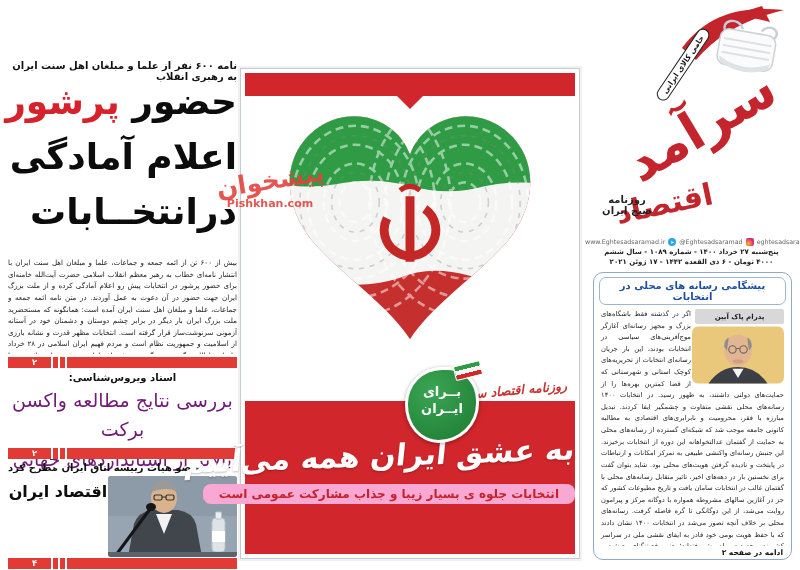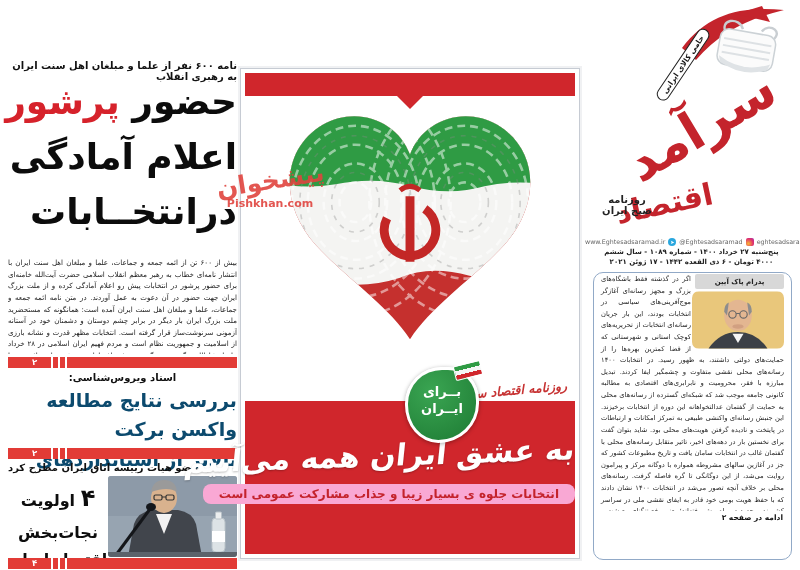--- a/index.html
+++ b/index.html
@@ -12,21 +12,21 @@
   .h1l{font-size:36px;font-weight:bold;line-height:55px;text-align:right;color:#0c0c0c;letter-spacing:-1px;white-space:nowrap;}
   .h1l .red{color:#d6222b;}
   .body1{position:absolute;top:199px;left:0;right:0;height:97px;overflow:hidden;
          font-size:7.1px;line-height:1.64;text-align:justify;color:#222;}
   .sep{position:absolute;left:0;right:0;height:11px;background:#e23b36;}
   .sep .num{position:absolute;left:24px;top:0;line-height:11px;color:#fff;font-size:8.5px;font-weight:bold;}
   .sep .slits{position:absolute;left:38px;top:0;width:26px;height:100%;
         background:repeating-linear-gradient(90deg,#e23b36 0 5px,#ffffff 5px 7px);}
   .kick-c{position:absolute;left:0;right:0;text-align:center;font-size:10px;font-weight:bold;color:#111;}
   .kick-r{position:absolute;left:0;right:4px;text-align:left;font-size:10px;font-weight:bold;color:#111;}
-  .h2wrap{position:absolute;left:0;right:0;text-align:right;color:#0c4a6e;font-size:19px;font-weight:bold;line-height:1.55;}
+  .h2wrap{position:absolute;left:0;right:0;text-align:center;color:#701a75;font-size:19px;font-weight:normal;line-height:1.55;}
   .eco{position:absolute;left:0;right:0;display:flex;flex-direction:row;}
   .eco-photo{width:129px;height:81px;border-radius:3px;overflow:hidden;flex:0 0 auto;}
   .eco-text{flex:1;text-align:center;font-weight:bold;color:#0d0d0d;font-size:16px;line-height:1.7;padding-top:2px;}
   .eco-text .num{font-size:24px;}
   
   #center{position:absolute;left:240px;top:68px;width:338px;height:489px;background:#fff;
           border:1px solid #c6cbd3;box-shadow:0 0 0 2px #f0f1f3;}
   .cbar{position:absolute;top:4px;left:4px;right:4px;height:23px;background:#d0262c;}
   .cbar .notch{position:absolute;left:50%;top:100%;transform:translateX(-50%);
        width:0;height:0;border-left:13px solid transparent;border-right:13px solid transparent;border-top:13px solid #d0262c;}
@@ -125,21 +125,20 @@
           <line x1="54" y1="21" x2="58" y2="21" stroke="#333" stroke-width="1.2"></line>
           <line x1="8" y1="79" x2="42" y2="33" stroke="#14161a" stroke-width="3"></line>
           <ellipse cx="43" cy="31" rx="5" ry="4" fill="#14161a"></ellipse>
           <rect x="104" y="42" width="13" height="34" rx="4" fill="#dde3e6" stroke="#b9c2c8"></rect>
           <rect x="107.5" y="36" width="6" height="7" rx="1" fill="#eceeef" stroke="#b9c2c8"></rect>
           <rect x="104" y="55" width="13" height="11" fill="#ffffff"></rect>
           <rect y="76" width="129" height="5" fill="#5c636b"></rect>
         </svg>
       </div>
       <div class="eco-text">
-        <div><span class="num">۴</span> <span>اولویت نجات‌بخش</span></div>
         <div>اقتصاد ایران</div>
 
       </div>
     </div>
 
     <div class="sep" style="top:500px">
       <span class="num">۴</span>
       <span class="slits"></span>
     </div>
   </div>
@@ -231,20 +230,21 @@
       <span>www.Eghtesadsaramad.ir</span>
       <span class="tg">➤</span>
       <span>@Eghtesadsaramad</span>
       <span class="ig"></span>
       <span>eghtesadsaramad</span>
     </div>
     <div class="dates" style="top:248px">پنج‌شنبه ۲۷ خرداد ۱۴۰۰ - شماره ۱۰۸۹ - سال ششم</div>
     <div class="dates" style="top:258px">۴۰۰۰ تومان - ۶ ذی القعده ۱۴۴۲ - ۱۷ ژوئن ۲۰۲۱</div>
 
     <div class="rc-box">
+      <div class="rc-head">پیشگامی رسانه های محلی در انتخابات</div>
       <div class="rc-body">
         <div class="rc-side">
           <div class="rc-byline">پدرام پاک آیین</div>
           <div class="rc-photo">
             <svg width="92" height="58" viewBox="0 0 100 62">
               <rect width="100" height="62" fill="#e9c77b"></rect>
               <path d="M18 62 Q30 44 50 44 Q70 44 82 62 Z" fill="#3c4046"></path>
               <polygon points="44,46 56,46 50,56" fill="#f5f5f5"></polygon>
               <ellipse cx="50" cy="26" rx="15" ry="17" fill="#e3b691"></ellipse>
               <path d="M35 22 Q35 14 40 12 L38 26 Z" fill="#8d8d8d"></path>

